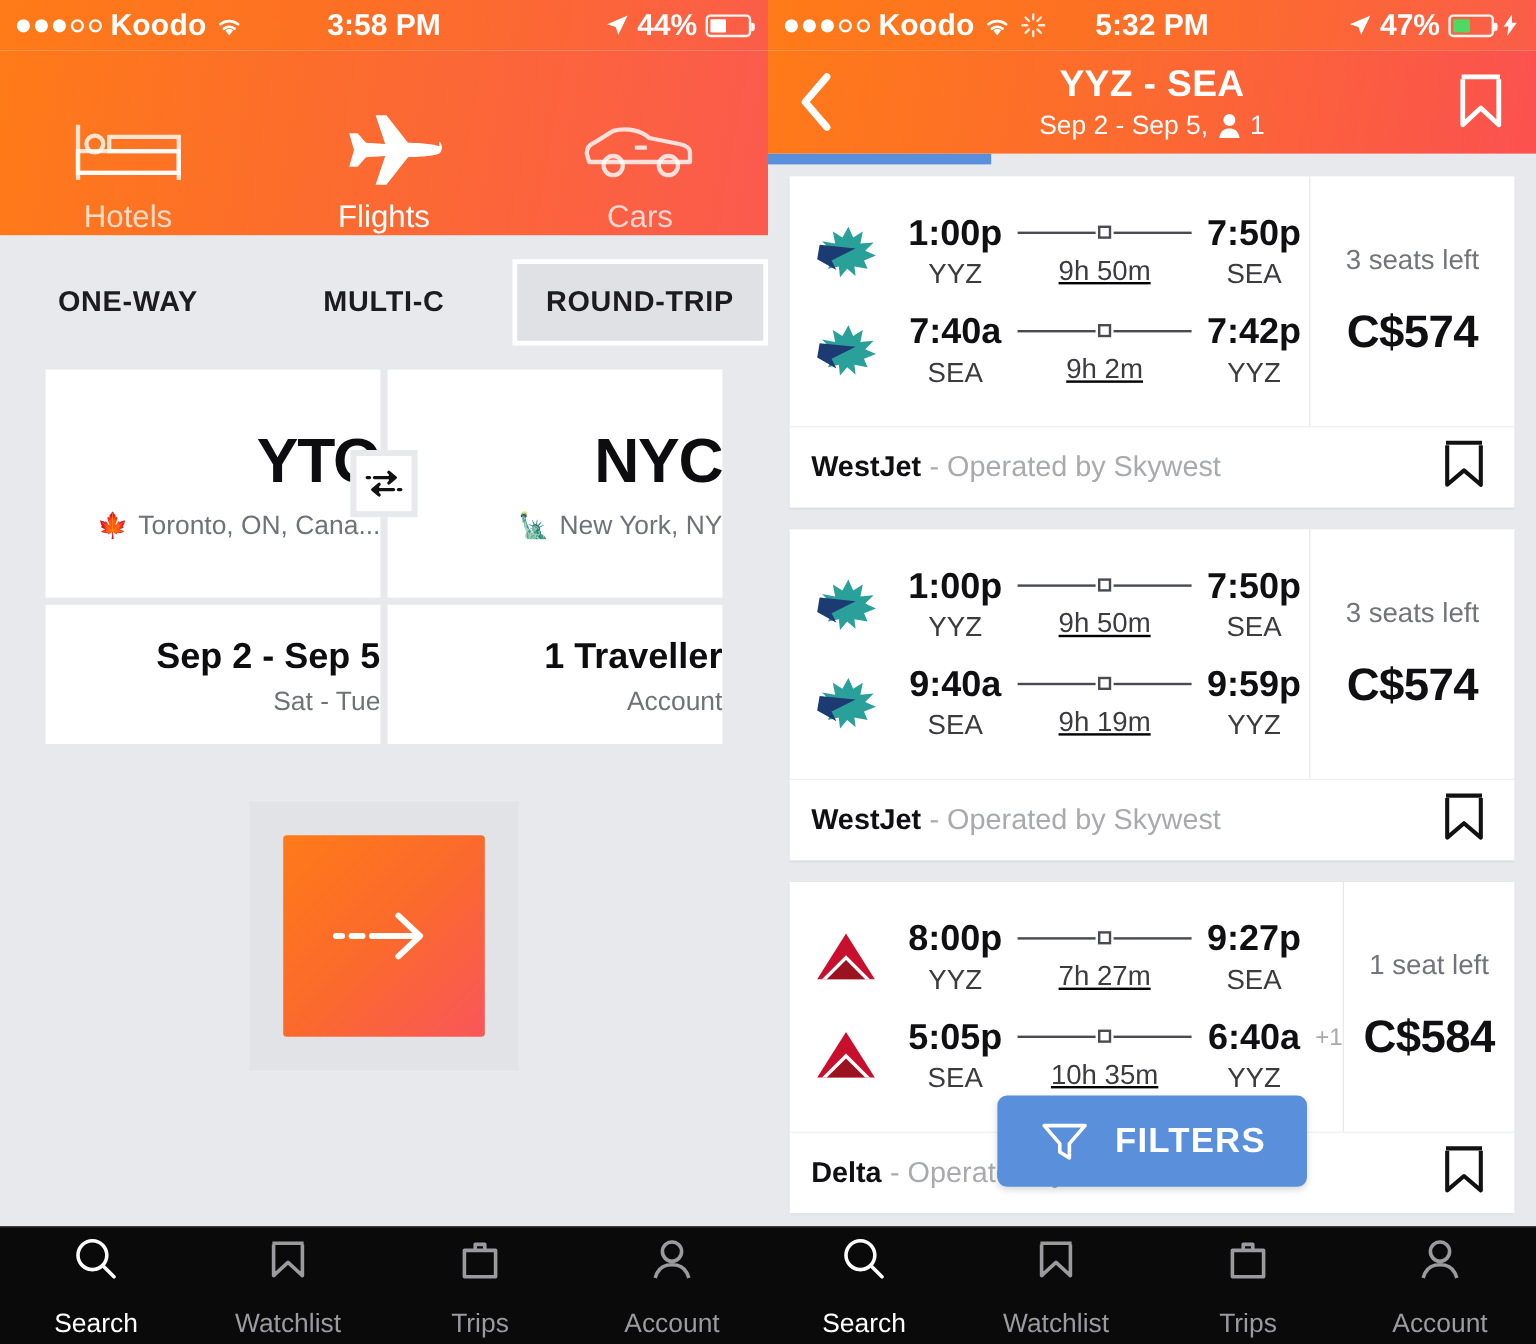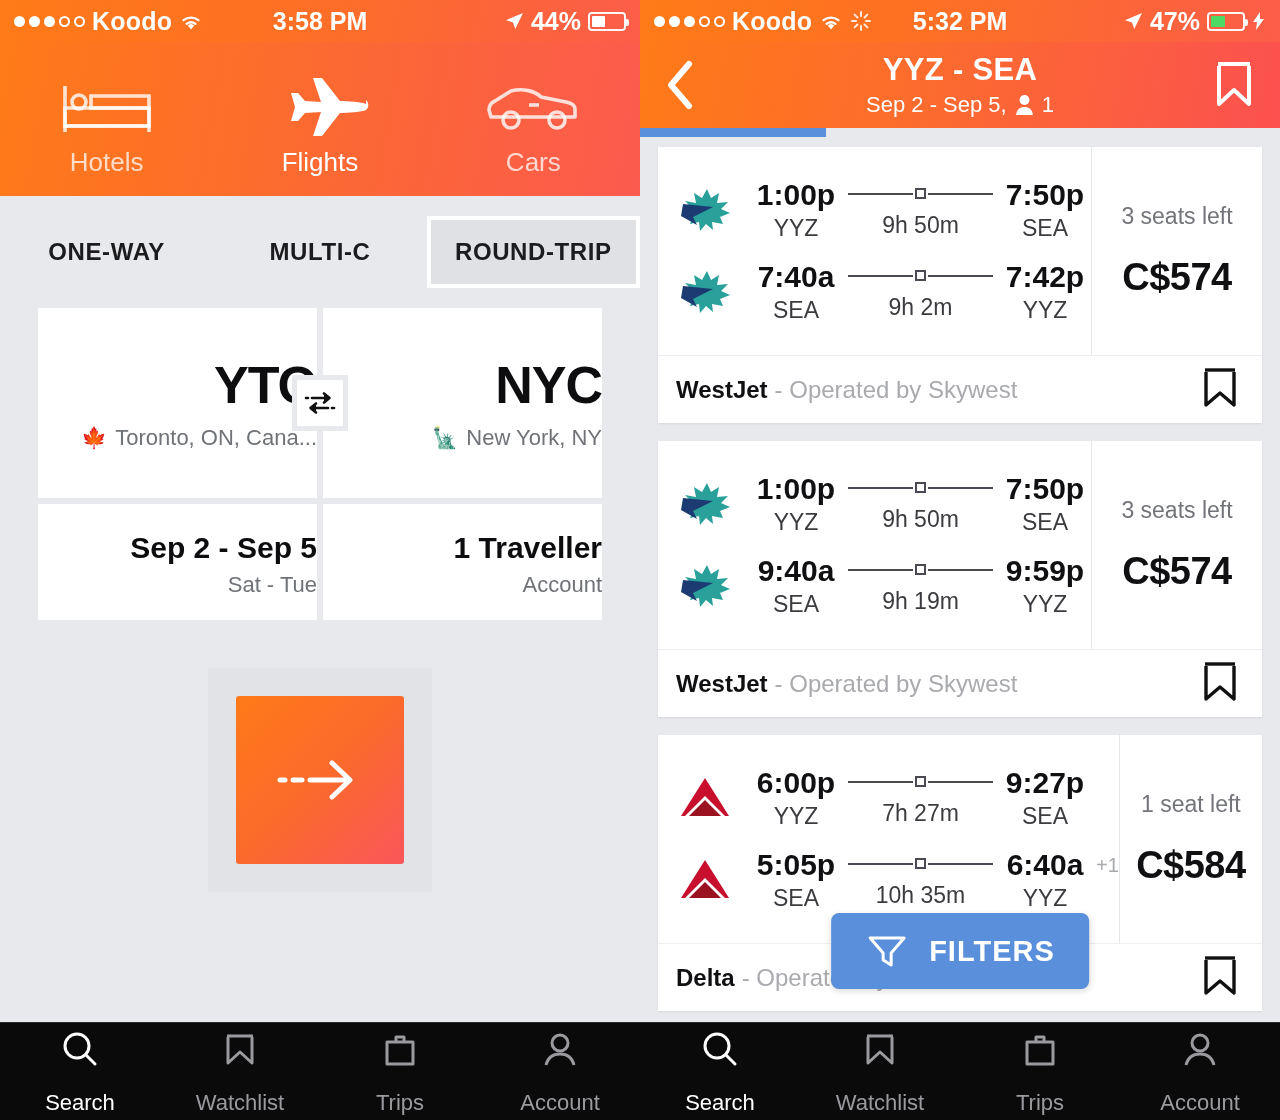--- a/index.html
+++ b/index.html
@@ -36,21 +36,21 @@
   .battery::after {
     content: ""; position: absolute; right: -5px; top: 5px;
     width: 3px; height: 7px; background: rgba(255,255,255,.95); border-radius: 0 2px 2px 0;
   }
   .battery .fill { height: 100%; border-radius: 1px; background: #fff; }
   .battery.charging .fill { background: #4cd964; }
 
   
   .topnav {
     height: 154px; background: linear-gradient(100deg, #ff7a18 0%, #fc6c2d 42%, #fb5a4e 100%);
-    display: flex; align-items: center; justify-content: space-around; padding-top: 10px;
+    display: flex; align-items: flex-end; justify-content: space-around; padding-top: 10px;
   }
   .statusbar.orange { background: linear-gradient(100deg,#ff7a18 0%, #fd7024 45%, #fb5d49 100%); }
   .navitem { display: flex; flex-direction: column; align-items: center; width: 180px; }
   .navitem .glyph { height: 72px; display: flex; align-items: center; justify-content: center; }
   .navitem .label { font-size: 26px; margin-top: 4px; color: rgba(255,255,255,.75); }
   .navitem.active .label { color: #fff; }
 
   .tabs { display: flex; align-items: center; height: 112px; padding: 0 0 0 0; }
   .tab {
     font-size: 24px; font-weight: 700; letter-spacing: .6px; color: #1c1c1e;
@@ -116,21 +116,21 @@
   .results { padding: 10px 18px 0 18px; }
   .rcard { background: #fff; margin-bottom: 18px; box-shadow: 0 1px 2px rgba(0,0,0,.08); }
   .rtop { display: flex; }
   .legs { flex: 1; padding: 22px 0 22px 16px; border-right: 1px solid #e6e7ea; }
   .leg { display: flex; align-items: center; gap: 14px; padding: 9px 0; }
   .logo { width: 62px; display: flex; align-items: center; justify-content: center; }
   .legtimes { display: flex; align-items: flex-start; }
   .tcol { display: flex; flex-direction: column; align-items: center; min-width: 92px; }
   .ttime { font-size: 30px; font-weight: 700; color: #101013; white-space: nowrap; }
   .tport { font-size: 23px; color: #3c3c40; margin-top: 3px; }
-  .midcol { display: flex; flex-direction: column; align-items: center; min-width: 150px; padding: 0 6px; }
+  .midcol { display: flex; flex-direction: column; align-items: center; min-width: 150px; padding: 0 6px; text-decoration: underline; }
   .dline { display: flex; align-items: center; width: 145px; height: 31px; }
   .dline .ln { flex: 1; height: 2px; background: #4a4a55; }
   .dline .stop { width: 11px; height: 11px; border: 2px solid #4a4a55; background: #fff; margin: 0 2px; }
   .dur { font-size: 23px; color: #3c3c40; margin-top: 3px; white-space: nowrap; }
   .plusone { font-size: 20px; color: #a8a9ad; margin-left: 5px; align-self: flex-start; padding-top: 6px; }
   .pricecol {
     width: 178px; padding: 26px 10px; display: flex; flex-direction: column;
     align-items: center; justify-content: center;
   }
   .seats { font-size: 23px; color: #72747a; }
@@ -559,21 +559,21 @@
             <div class="leg">
               <span class="logo">
                 <svg width="56" height="48" viewBox="0 0 56 48">
                   <path d="M28 4L52 42H4z" fill="#c8102e"></path>
                   <path d="M28 22L48 42H8z" fill="#fff"></path>
                   <path d="M28 26L44 42H12z" fill="#9b1220"></path>
                 </svg>
               </span>
               <div class="legtimes">
                 <span class="tcol">
-                  <span class="ttime">6:00p</span>
+                  <span class="ttime">8:00p</span>
                   <span class="tport">YYZ</span>
                 </span>
                 <span class="midcol">
                   <span class="dline">
                       <span class="ln"></span>
                       <span class="stop"></span>
                       <span class="ln"></span>
                     </span>
                   <span class="dur">7h 27m</span>
                 </span>

